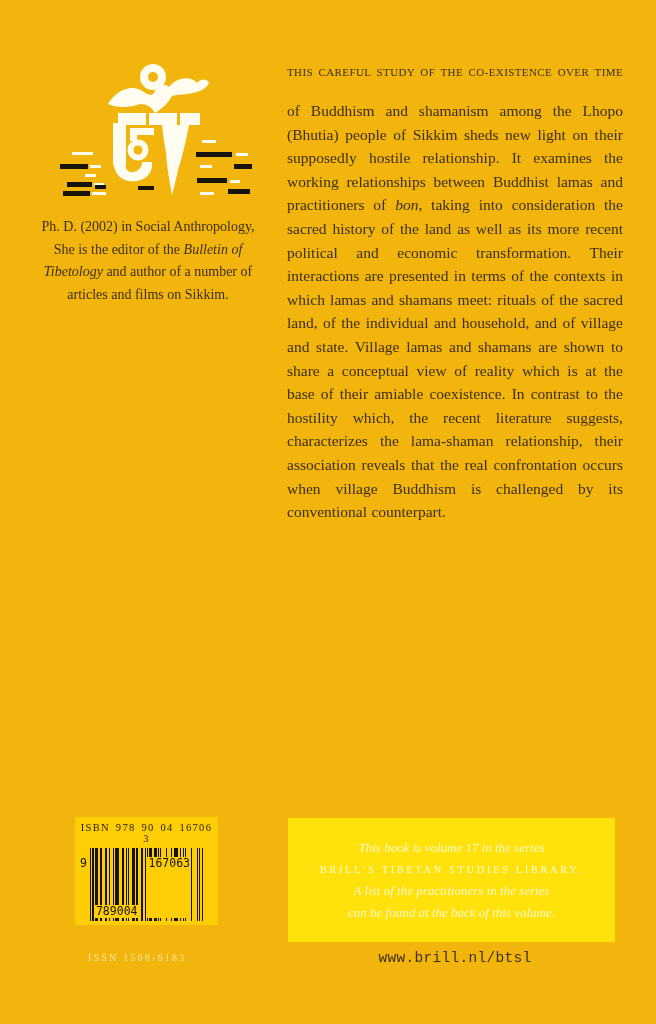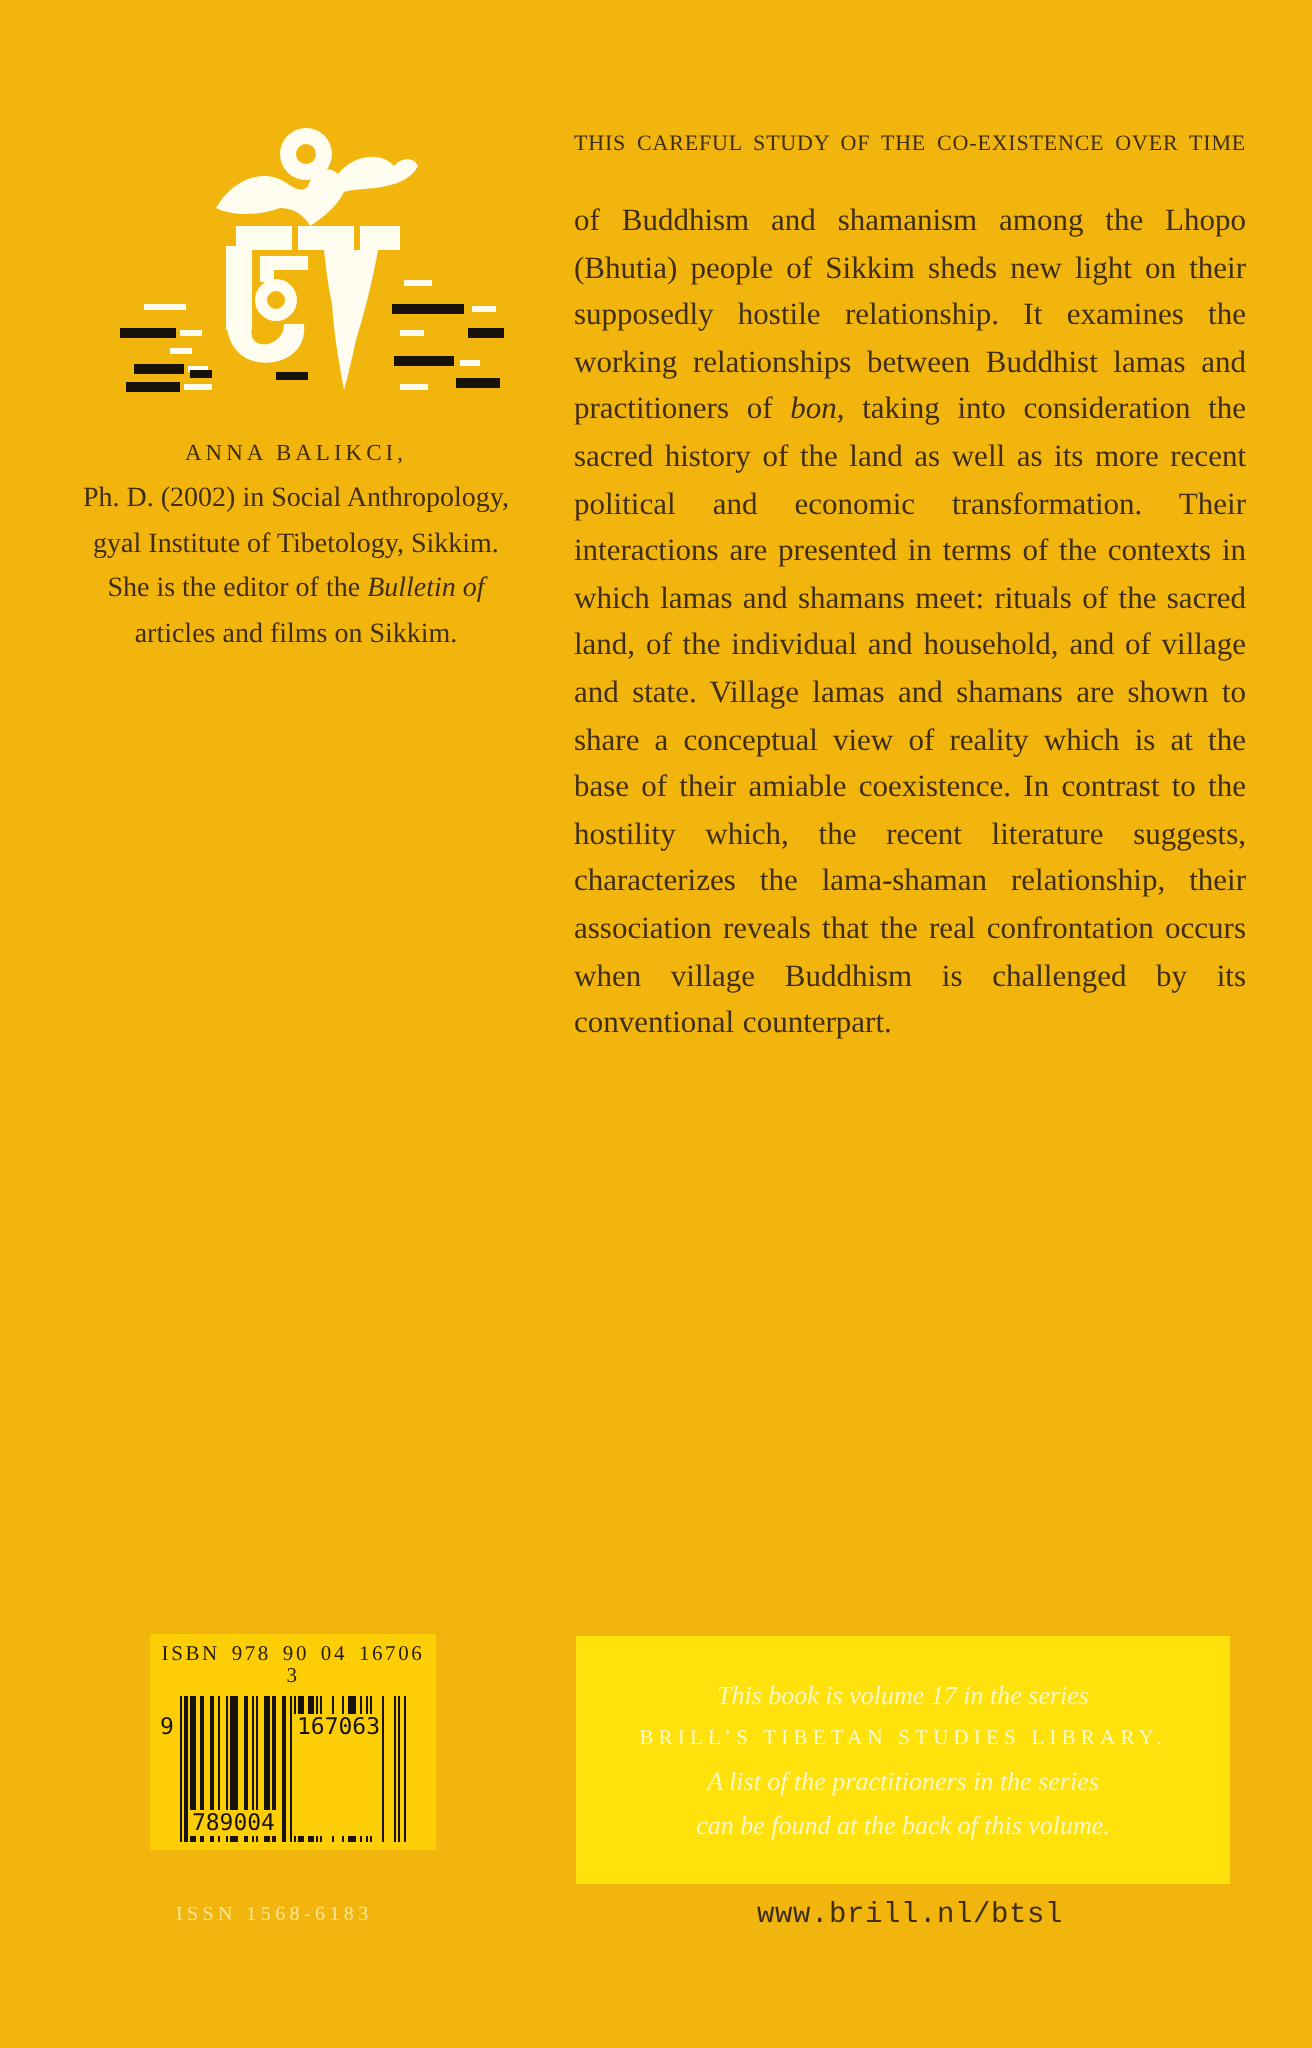--- a/index.html
+++ b/index.html
@@ -111,25 +111,24 @@
       <rect x="55" y="133" width="11" height="4"></rect>
       <rect x="98" y="134" width="16" height="4"></rect>
       <rect x="156" y="100" width="36" height="5"></rect>
       <rect x="194" y="112" width="18" height="5"></rect>
       <rect x="157" y="126" width="30" height="5"></rect>
       <rect x="188" y="137" width="22" height="5"></rect>
     </g>
   </svg>
 
   <div class="bio">
-    <div class="bio-heading">ANNA BALIKCI,</div>
     <div>
         <div class="line"><span>Ph. D. (2002) in Social Anthropology,</span></div>
-        <div class="line"><span>gyal Institute of Tibetology, Sikkim.</span></div>
         <div class="line"><span>She is the editor of the </span><span class="it">Bulletin of</span></div>
+        <div class="line"><span class="it">Tibetology</span><span> and author of a number of</span></div>
         <div class="line"><span>articles and films on Sikkim.</span></div>
       </div>
   </div>
 
   <div class="blurb">
     <div class="lead">THIS CAREFUL STUDY OF THE CO-EXISTENCE OVER TIME</div>
     <p class="body"><span>of Buddhism and shamanism among the Lhopo (Bhutia) people of Sikkim sheds new light on their supposedly hostile relationship. It examines the working relationships between Buddhist lamas and practitioners of </span><span class="it">bon</span><span>, taking into consideration the sacred history of the land as well as its more recent political and economic transformation. Their interactions are presented in terms of the contexts in which lamas and shamans meet: rituals of the sacred land, of the individual and household, and of village and state. Village lamas and shamans are shown to share a conceptual view of reality which is at the base of their amiable coexistence. In contrast to the hostility which, the recent literature suggests, characterizes the lama-shaman relationship, their association reveals that the real confrontation occurs when village Buddhism is challenged by its conventional counterpart.</span></p>
   </div>
 
   <div class="barcode-panel">

